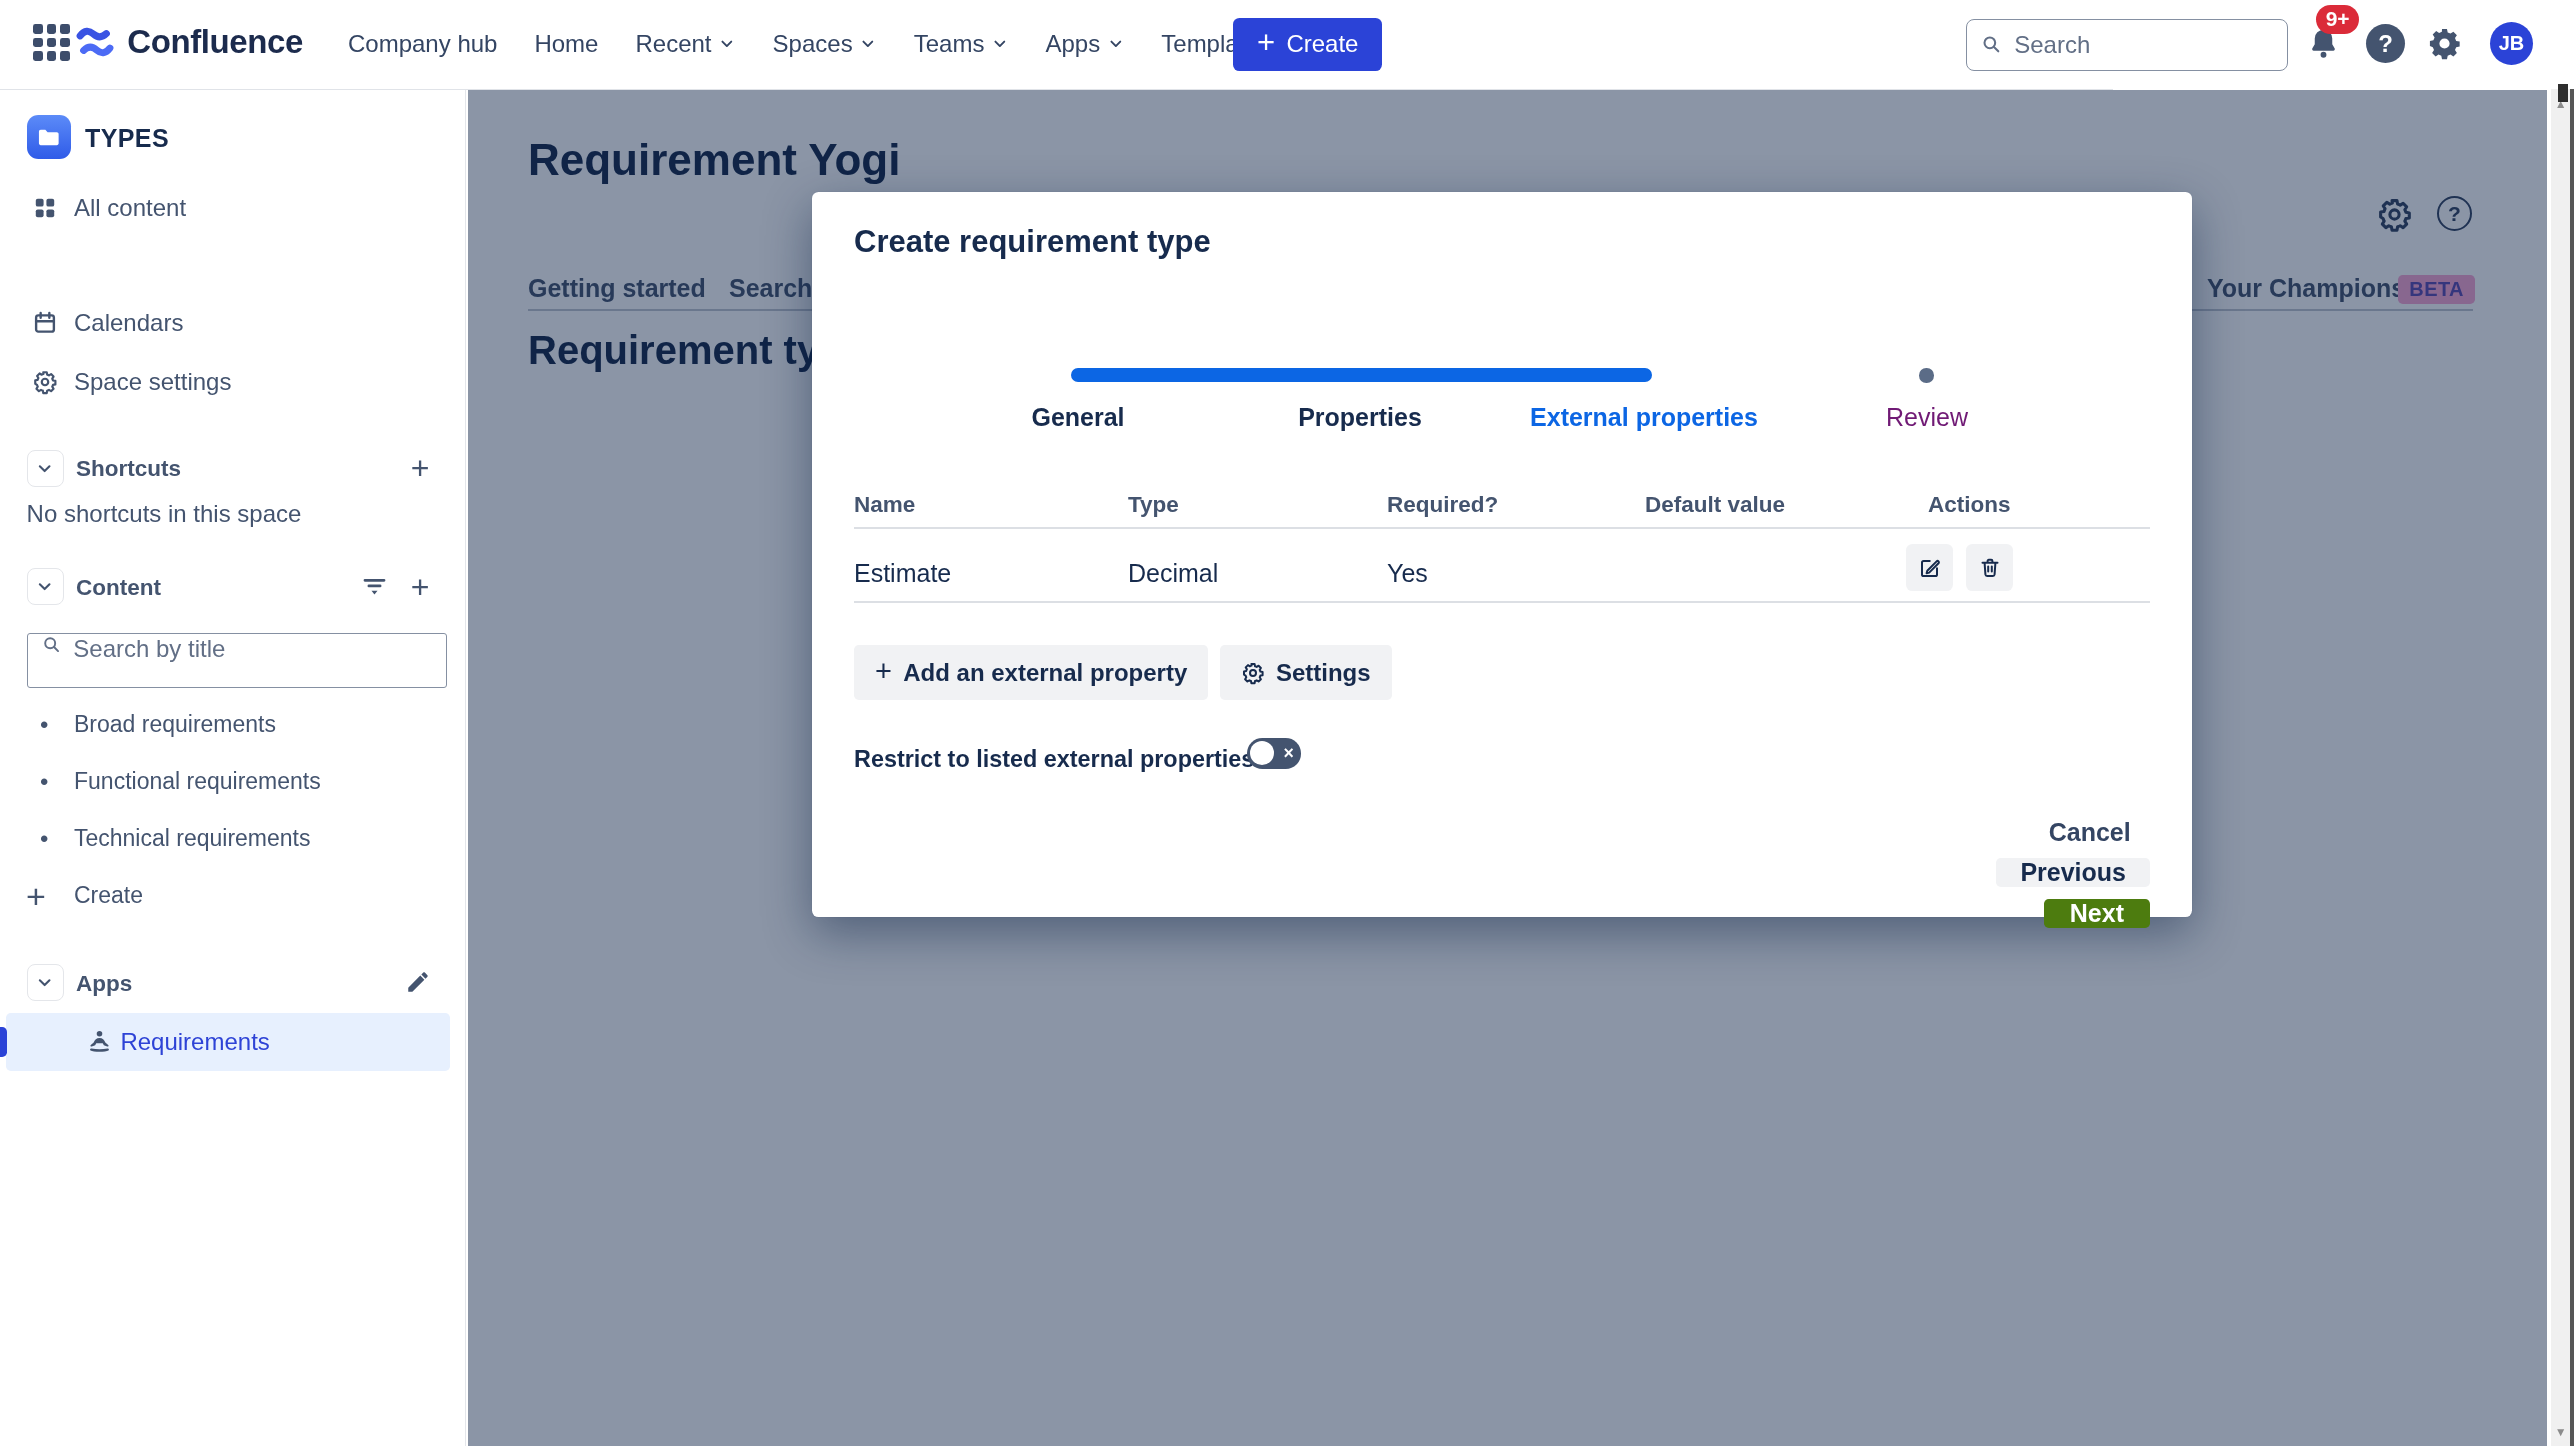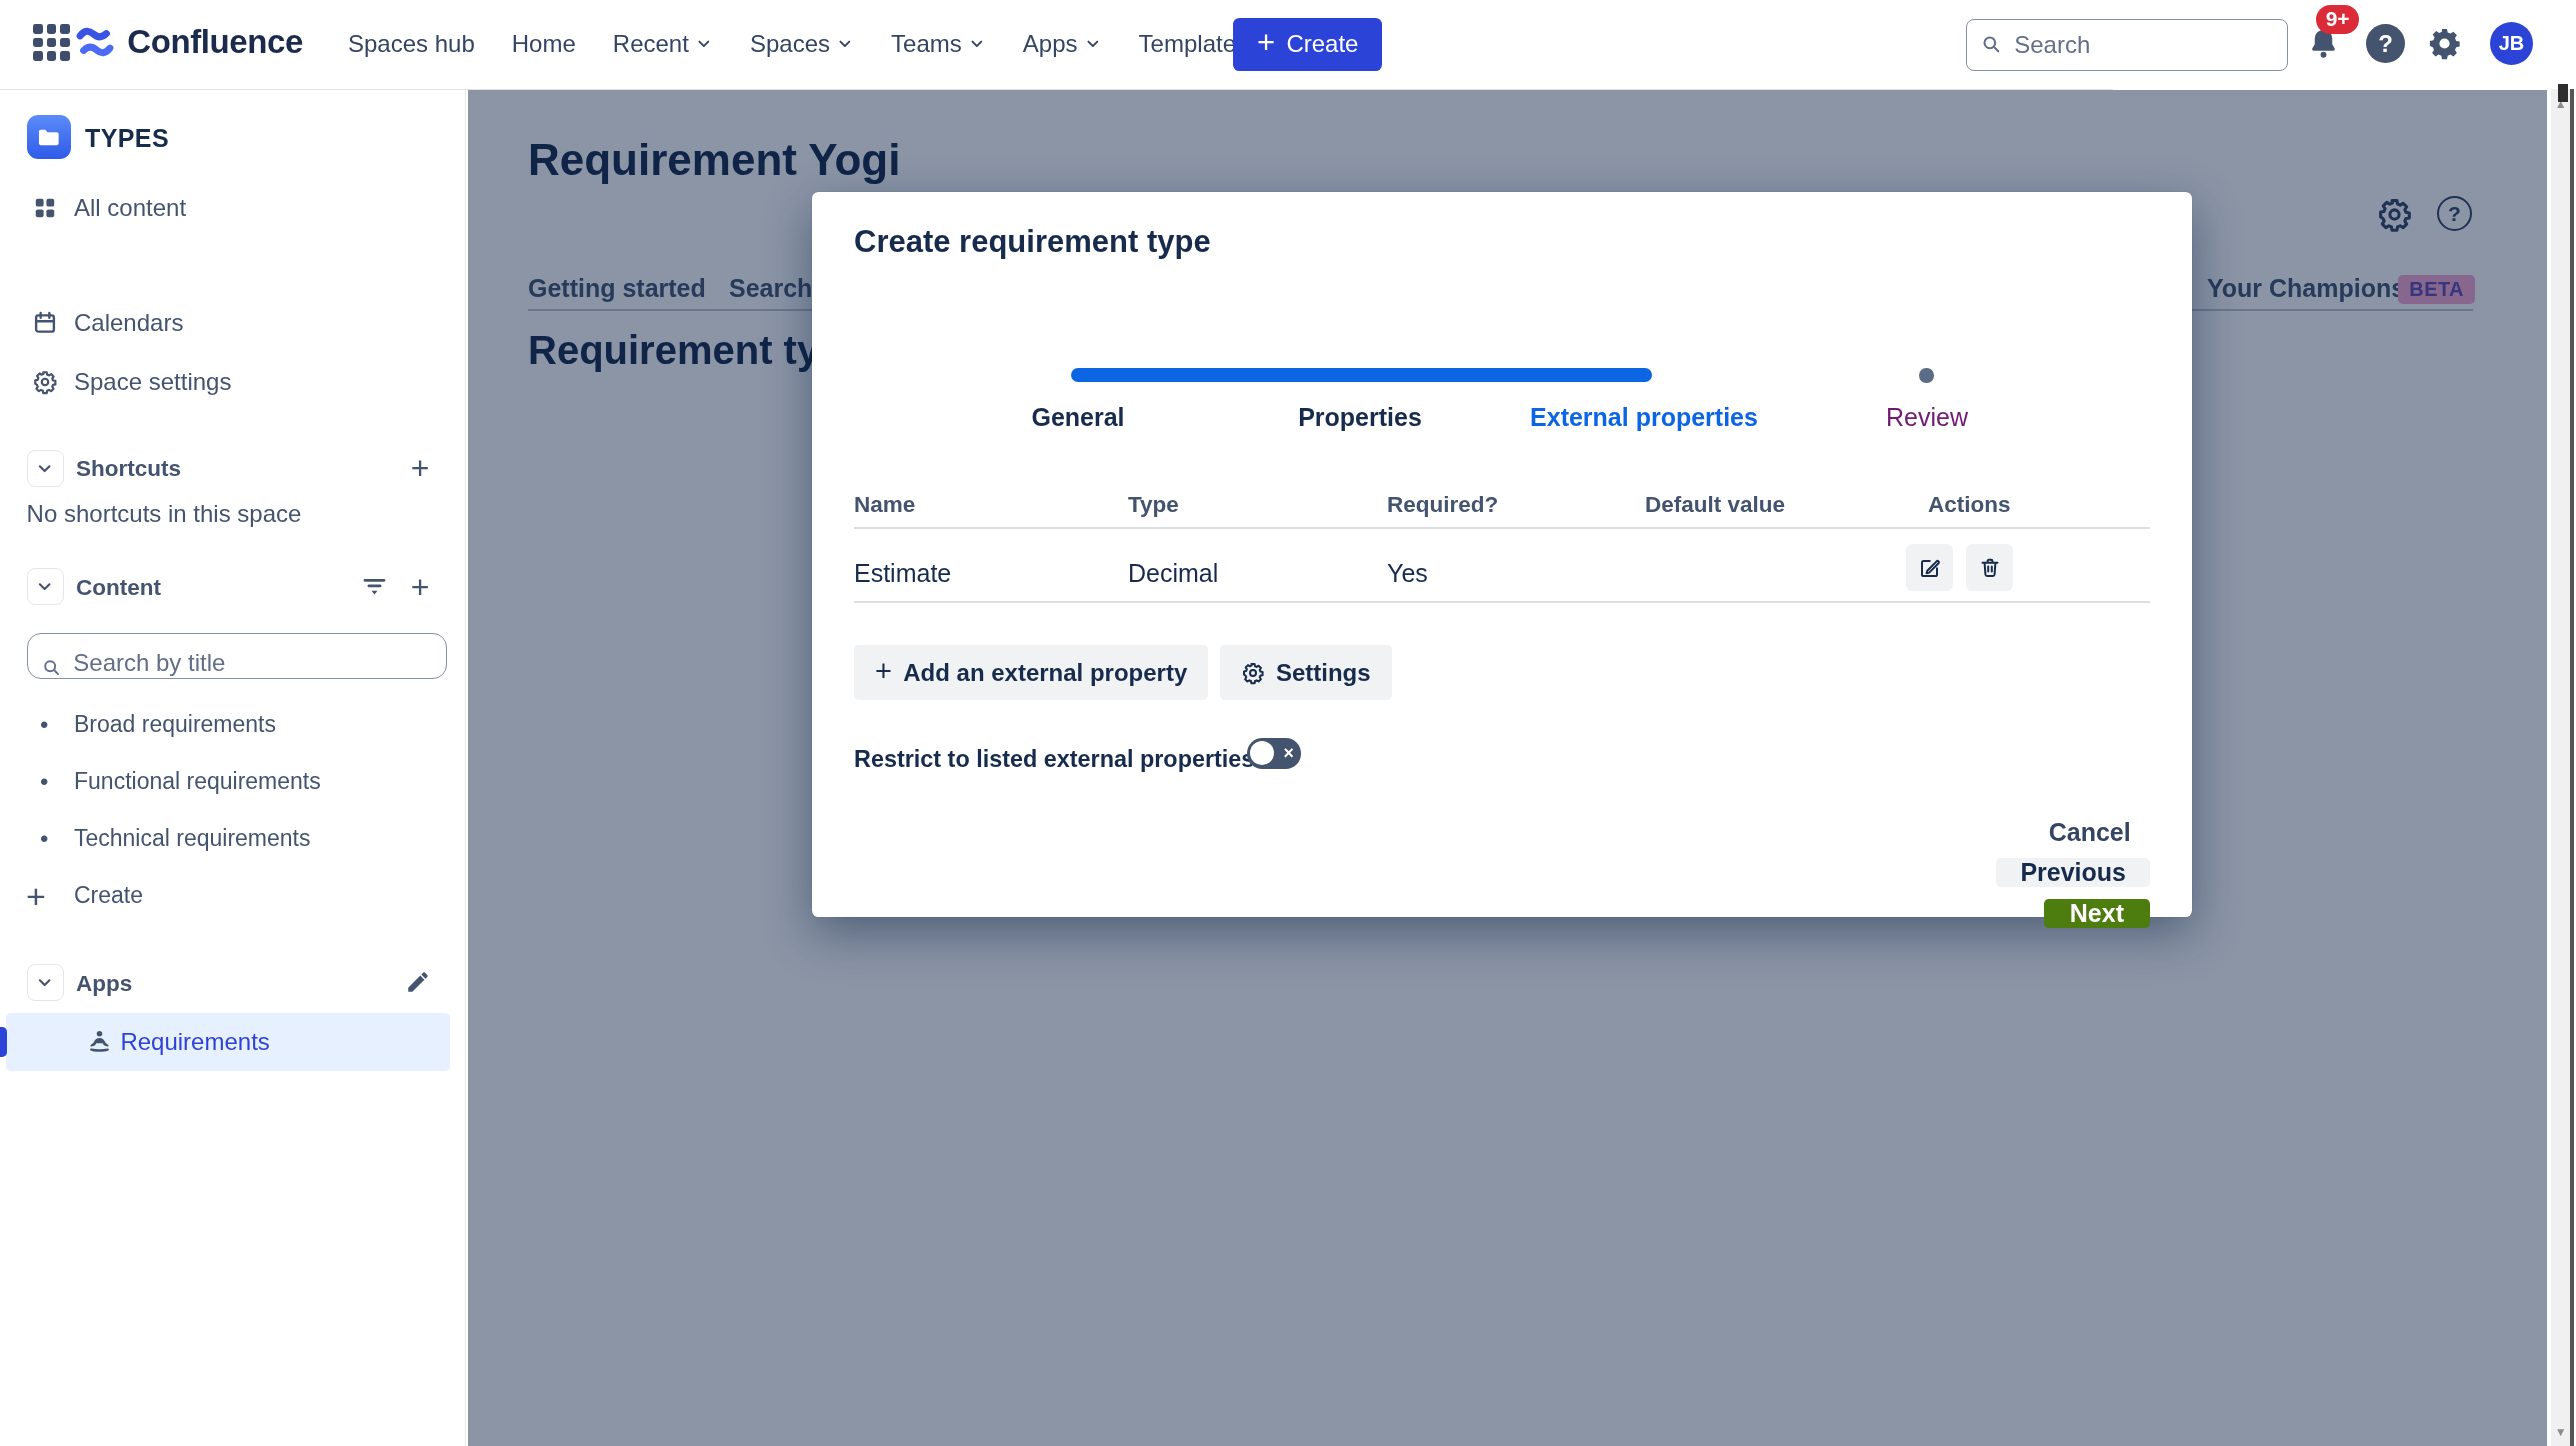--- a/index.html
+++ b/index.html
@@ -28,21 +28,21 @@
   
   .sidebar{position:absolute;left:0;top:89px;width:466px;height:1358px;background:#fff;border-right:1.6px solid #E4E6EA;box-sizing:border-box;z-index:8;}
   .spaceicon{position:absolute;left:26.6px;top:26px;width:44px;height:44px;border-radius:11.3px;background:linear-gradient(180deg,#5C8BF8,#2F5BE8);display:flex;align-items:center;justify-content:center;}
   .spacename{position:absolute;left:85px;top:35px;font-size:25px;font-weight:700;color:#172B4D;letter-spacing:0.4px;}
   .snav{position:absolute;left:0;width:454px;height:57px;display:flex;align-items:center;cursor:pointer;}
   .snav .sic{position:absolute;left:32px;color:#44546F;}
   .snav .slbl{position:absolute;left:74px;font-size:24px;color:#44546F;}
   .secbtn{position:absolute;left:26.6px;width:37px;height:37px;border:1.6px solid #E4E6EA;border-radius:8px;display:flex;align-items:center;justify-content:center;color:#44546F;box-sizing:border-box;cursor:pointer;background:#fff;}
   .sechdr{position:absolute;left:76px;font-size:22.5px;font-weight:700;color:#44546F;}
   .iconbtn{color:#44546F;cursor:pointer;display:flex;align-items:center;justify-content:center;}
-  .sidesearch{position:absolute;left:26.6px;top:544px;width:420px;height:46px;border:1.6px solid #8590A2;border-radius:14px;display:flex;align-items:flex-end;padding:0 13px;gap:9.7px;box-sizing:border-box;background:#fff;}
+  .sidesearch{position:absolute;left:26.6px;top:544px;width:420px;height:55px;border:1.6px solid #8590A2;border-radius:3px;display:flex;align-items:flex-start;padding:0 13px;gap:9.7px;box-sizing:border-box;background:#fff;}
   .sidesearch input{border:0;outline:0;font-size:24px;color:#44546F;width:100%;font-family:inherit;background:transparent;}
   .sidesearch input::placeholder{color:#626F86;}
   .citem{position:absolute;left:0;width:453px;height:53px;display:flex;align-items:center;cursor:pointer;}
   .citem .bullet{position:absolute;left:40px;color:#44546F;font-size:24px;}
   .citem .clbl{position:absolute;left:74px;font-size:23px;color:#44546F;}
   .approw{position:absolute;left:6.4px;top:924px;width:444px;height:58px;background:#E7F0FE;border-radius:4.8px;display:flex;align-items:center;cursor:pointer;}
   .apppill{position:absolute;left:0;top:938px;width:7.2px;height:30px;background:#2B43D7;border-radius:0 4.8px 4.8px 0;}
 
   
   .content{position:absolute;left:468px;top:90px;width:2079px;height:1356px;background:#fff;overflow:hidden;}
@@ -170,21 +170,21 @@
     </div>
     <div class="abs row" style="left:74px;top:21px;gap:11.3px;cursor:pointer">
       <svg class="ic" width="42" height="42" viewBox="0 0 52 52">
           <use href="#i-logo"></use>
         </svg>
       <span class="wordmark">Confluence</span>
     </div>
 
     <div class="navmenu">
       <div class="navitem">
-          <span>Spaces hub</span>
+          <span>Company hub</span>
         </div>
       <div class="navitem">
           <span>Home</span>
         </div>
       <div class="navitem">
           <span>Recent</span>
           <svg class="ic" width="17.7" height="17.7" style="color:#344563" viewBox="0 0 22 22">
             <use href="#i-chev"></use>
           </svg>
         </div>

